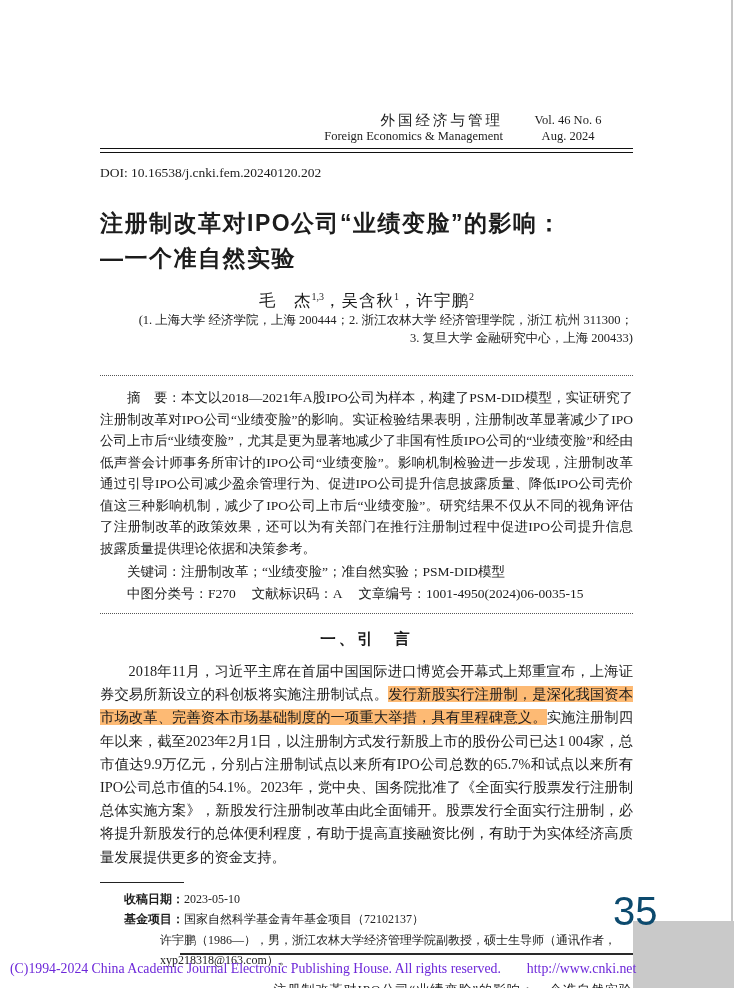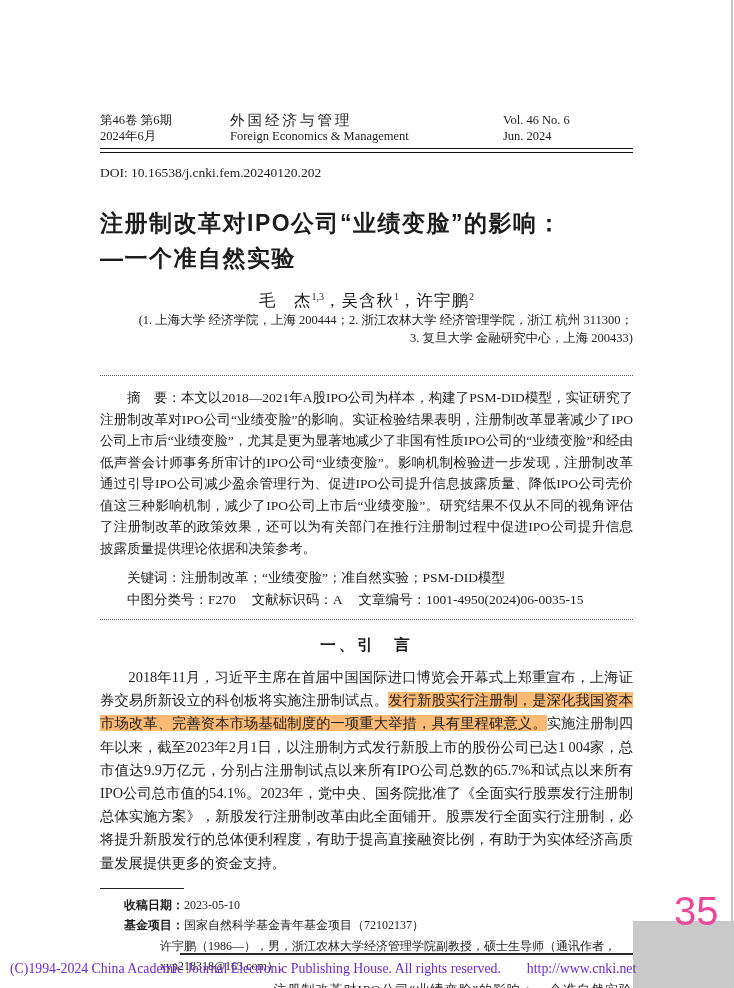--- a/index.html
+++ b/index.html
@@ -3,84 +3,80 @@
 <meta charset="utf-8">
 <style>
   html,body{margin:0;padding:0;background:#fff;}
   .page{position:relative;width:734px;height:988px;background:#fff;overflow:hidden;
         font-family:"Liberation Serif","DejaVu Serif",serif;color:#1c1c1c;}
   .content{padding:112px 101px 0 100px;}
 
   .jheader{display:flex;justify-content:space-between;align-items:flex-start;
            font-size:12.5px;line-height:16px;}
   .jh-left{width:130px;}
-  .jh-right{width:130px;text-align:left;}
-  .jh-center{flex:1;text-align:left;}
+  .jh-right{width:130px;text-align:center;}
+  .jh-center{flex:1;text-align:right;}
   .jh-center .cn{font-size:14.5px;letter-spacing:3px;}
 
   .rule-double{margin-top:4px;height:3px;border-top:1.6px solid #111;border-bottom:1.9px solid #111;}
   .doi{margin-top:12px;font-size:13.5px;}
 
   .title{margin:25px 0 0 0;text-align:left;
          font-family:"Liberation Sans","DejaVu Sans",sans-serif;
          font-weight:bold;font-size:23px;line-height:35px;letter-spacing:1.5px;}
 
   .authors{margin-top:14px;text-align:center;font-size:16.5px;letter-spacing:1px;}
   .authors sup{font-size:10px;letter-spacing:0;}
 
   .affil{margin-top:0;text-align:right;font-size:12.5px;line-height:17.5px;color:#222;}
 
   .abstract-box{margin-top:28px;border-top:1.5px dotted #555;border-bottom:1.5px dotted #555;
                 padding:11px 0 9px 0;font-size:13.5px;line-height:21.5px;text-align:justify;}
   .abstract-box p{margin:0;text-indent:2em;}
-  .abstract-box p.kw{margin-top:8px;}
+  .abstract-box p.kw{margin-top:2px;}
   .lbl{font-weight:normal;}
   .clc .pair{margin-right:16px;}
   .clc .pair:last-child{margin-right:0;}
 
   .sec-heading{margin-top:15px;text-align:center;font-size:15.5px;font-weight:bold;letter-spacing:3px;}
 
   .body-para{margin:10px 0 0 0;font-size:14.3px;line-height:23.2px;text-align:justify;text-indent:2em;}
   .hl{background:#fdba74;}
 
   .fn-rule{margin-top:13px;width:84px;border-top:1.6px solid #222;}
   .footnotes{margin-top:6px;font-size:12px;line-height:20.5px;color:#222;}
   .footnotes .fn-label{font-weight:bold;color:#1c1c1c;margin-left:24px;}
   .fn-cont{padding-left:60px;}
 
   .running-title{position:absolute;right:101px;top:981px;font-size:13px;letter-spacing:1px;z-index:4;}
   .rt-rule{position:absolute;left:180px;top:953px;width:453px;height:1.8px;background:#2a2a2a;z-index:4;}
 
-  .page-num{position:absolute;left:674px;top:888px;z-index:3;
+  .page-num{position:absolute;left:613px;top:888px;z-index:3;
             font-family:"Liberation Sans","DejaVu Sans",sans-serif;
-            font-size:40px;line-height:46px;color:#ec4899;}
+            font-size:40px;line-height:46px;color:#0c4a6e;}
   .corner{position:absolute;left:633px;top:921px;width:101px;height:67px;background:#c9c9c9;z-index:2;}
   .edge-line{position:absolute;left:731px;top:0;width:2px;height:921px;background:#c6c6c6;z-index:1;}
 
   .copyright{position:absolute;left:10px;top:961px;font-size:13.8px;color:#6d28d9;z-index:5;white-space:nowrap;}
   .copyright .url{margin-left:26px;}
 </style>
 </head>
 <body>
 
 <div class="page">
   <div class="content">
 
     <div class="jheader">
-      <div class="jh-left">
-        <div>第46卷 第6期</div>
-        <div>2024年6月</div>
-      </div>
       <div class="jh-center">
         <div class="cn">外国经济与管理</div>
         <div>Foreign Economics &amp; Management</div>
       </div>
       <div class="jh-right">
         <div>Vol. 46 No. 6</div>
-        <div>Jun. 2024</div>
+        <div>Aug. 2024</div>
       </div>
     </div>
 
     <div class="rule-double"></div>
 
     <div class="doi">DOI: 10.16538/j.cnki.fem.20240120.202</div>
 
     <h1 class="title"><span>注册制改革对IPO公司“业绩变脸”的影响：</span><br><span>—一个准自然实验</span></h1>
 
     <div class="authors">

